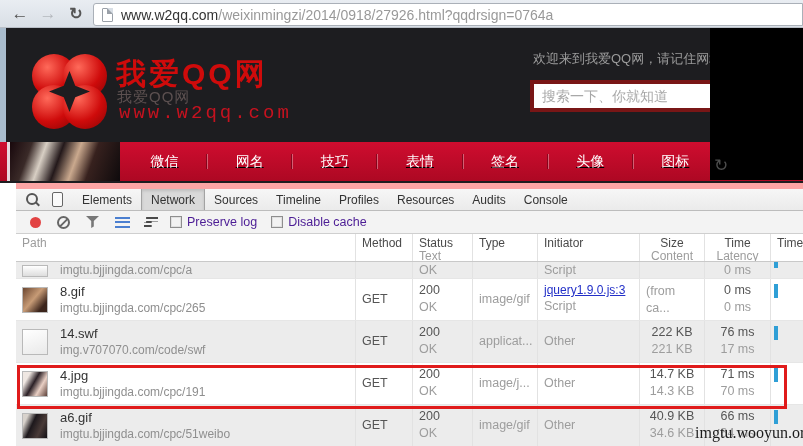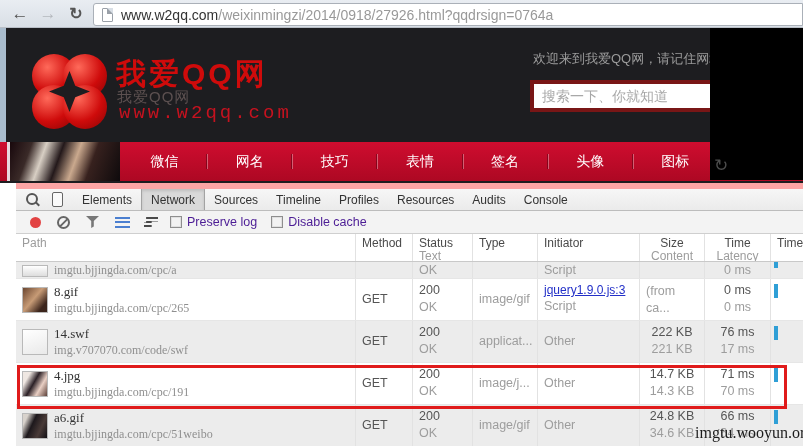--- a/index.html
+++ b/index.html
@@ -40,21 +40,21 @@
   .welcome { position:absolute; left:533px; top:22px; font-size:13px; color:#9b9b9b; white-space:nowrap; }
   .site-search { position:absolute; left:530px; top:52px; width:186px; height:32px;
     border:4px solid #791616; background:#fff; font-size:14px; padding:0 8px; color:#333; outline:none; }
   .site-search::placeholder { color:#a8a8a8; }
 
   .site-nav { position:absolute; left:0; top:114px; width:803px; height:39px;
     background:linear-gradient(#cf0d2f,#ad0823); display:flex; align-items:center; }
   .nav-photo { position:absolute; left:7px; top:0; width:113px; height:39px;
     background:linear-gradient(110deg,#18080c 0%,#3a2a28 18%,#d8cfc4 30%,#23181a 44%,#caa98e 58%,#37211e 72%,#0e0a0c 100%);
     border-left:3px solid #e7d7de; }
-  .nav-items { position:absolute; left:122px; top:0; width:681px; height:39px; display:flex; }
+  .nav-items { position:absolute; left:122px; top:0; width:681px; height:39px; display:flex;text-decoration:underline; }
   .nav-item { flex:1; display:flex; align-items:center; justify-content:center;
     color:#fff; font-size:14px; cursor:pointer; position:relative; }
   .nav-item + .nav-item:before { content:""; position:absolute; left:0; top:12px; width:1px; height:15px;
     background:rgba(255,255,255,.35); box-shadow:-1px 0 0 rgba(0,0,0,.3); }
   .black-overlay { position:absolute; left:710px; top:0; width:93px; height:152px; background:#000; }
   .overlay-refresh { position:absolute; left:4px; bottom:4px; font-size:17px; color:#4d4d4d; cursor:pointer; }
 
   
   .devtools { position:absolute; left:16px; top:183px; width:803px; height:263px; background:#fff; border-top:6px solid #fca5a5; }
   .dt-tabs { height:22px; background:linear-gradient(#f6f6f6,#ebebeb); border-bottom:1px solid #bcbcbc;
@@ -89,21 +89,21 @@
 
   
   .net { position:relative; font-size:12.5px; }
   .nrow { display:grid; grid-template-columns:340px 57px 60px 65px 102px 65px 66px 48px; }
   .nrow > div { border-right:1px solid #e2e2e2; padding:3px 6px; overflow:hidden; }
   .hdr { height:28px; border-bottom:1px solid #c9c9c9; background:#fff; }
   .hdr > div { font-size:12px; line-height:13px; }
   .h1 { color:#4a4a4a; } .h2 { color:#9c9c9c; }
   .row-alt { background:#ececec; }
   .nrow.body { height:42px; border-bottom:1px solid #e6e6e6; }
-  .c-name { display:flex; align-items:center; gap:6px;font-family:Liberation Serif, serif; }
+  .c-name { display:flex; align-items:center; gap:12px; }
   .thumb { width:26px; height:26px; border:1px solid #b9b9b9; background:#fff; flex:0 0 auto; }
   .t-8gif { background:linear-gradient(130deg,#6b4630,#c79b76 45%,#3c251c 80%); }
   .t-doc  { background:linear-gradient(160deg,#ffffff,#e9e9e9); }
   .t-4jpg { background:linear-gradient(120deg,#efe7e2 20%,#2b2026 45%,#e9cfc4 70%,#5c4038); }
   .t-a6   { background:linear-gradient(115deg,#d8d2cc 15%,#1d181c 40%,#4a3b38 70%,#121014); }
   .t-half { background:linear-gradient(#fff,#ddd); height:12px; align-self:flex-end; margin-bottom:1px; }
   .name-lines { line-height:17px; }
   .nm { color:#333; font-size:13px; }
   .pth { color:#8f8f8f; font-size:12px; }
   .l1 { color:#555; line-height:17px; }
@@ -363,21 +363,21 @@
             <div class="l1">200</div>
             <div class="l2">OK</div>
           </div>
         <div class="v-mid">
             <span class="l2">image/gif</span>
           </div>
         <div class="v-mid">
             <span class="l2">Other</span>
           </div>
         <div class="c-right">
-            <div class="l1">24.8 KB</div>
+            <div class="l1">40.9 KB</div>
             <div class="l2">34.6 KB</div>
           </div>
         <div class="c-right">
             <div class="l1">66 ms</div>
             <div class="l2">64 ms</div>
           </div>
         <div style="padding:0">
             <div class="tl-bar"></div>
           </div>
       </div>

